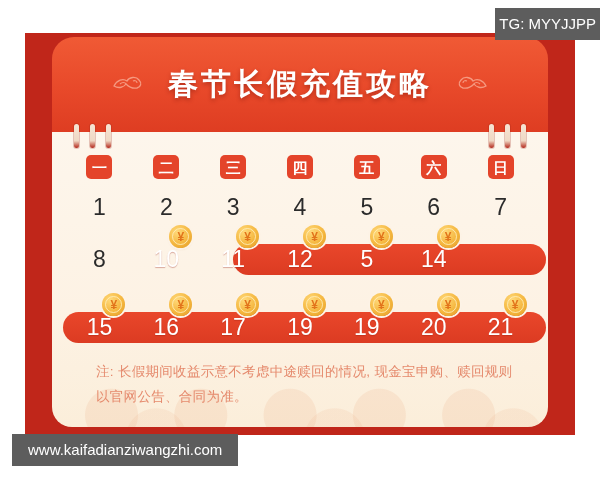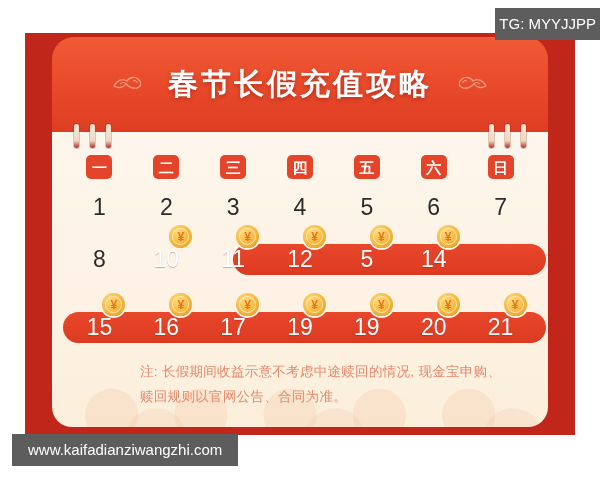--- a/index.html
+++ b/index.html
@@ -219,21 +219,20 @@
   #footnote {
     position: absolute;
     left: 44px;
     right: 34px;
     top: 228px;
     color: #e58a6d;
     font-size: 13.5px;
     line-height: 1.85;
     letter-spacing: .3px;
     z-index: 2;
-    margin-left: 44px;
   }
 
   
   .watermark {
     position: absolute;
     background: #5d5d5d;
     color: #ffffff;
     font-family: "Liberation Sans", sans-serif;
   }
   #watermark-tg {

